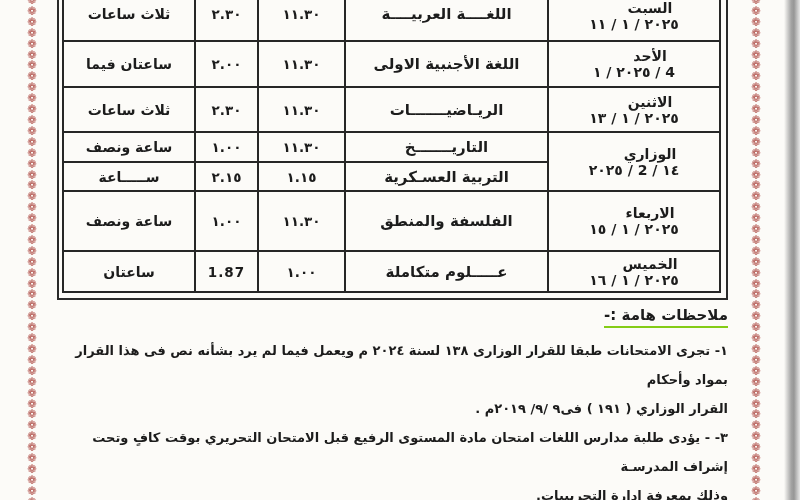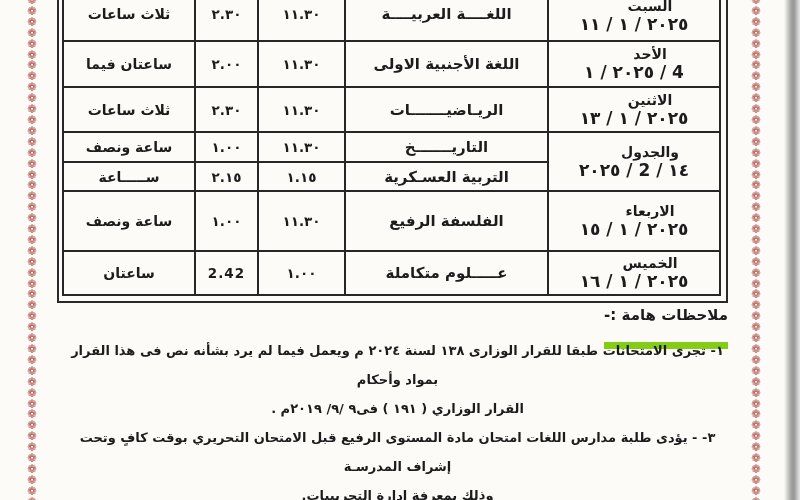--- a/index.html
+++ b/index.html
@@ -33,35 +33,35 @@
   table.schedule {
     width:657px; border-collapse:collapse; table-layout:fixed; direction:rtl;
   }
   td {
     border:2px solid #262626; text-align:center; vertical-align:middle;
     font-weight:bold; overflow:hidden;
   }
   td.day-cell { padding:3px 4px; }
   .day-inner { height:100%; display:flex; flex-direction:column; justify-content:space-between; align-items:center; }
   .day-name { font-size:14px;margin-left:32px; }
-  .day-date { font-size:17px; direction:ltr; unicode-bidi:isolate; letter-spacing:.5px; }
+  .day-date { font-size:14px; direction:ltr; unicode-bidi:isolate; letter-spacing:.5px; }
   .subject-cell  { font-size:15px; }
   .time-cell     { font-size:13.5px; letter-spacing:1px; }
   .duration-cell { font-size:14px; }
   tr.row1 > td { padding-top:14px; }          
   tr.row1 > td.day-cell { padding-top:20px; }
   
   .notes {
     position:absolute; left:67px; top:306px; width:661px; text-align:right;
   }
   .notes-heading { font-size:15px; font-weight:bold; height:30px; }
-  .notes-heading span { border-bottom:7px solid #84cc16; padding-bottom:18px; }
+  .notes-heading span { border-bottom:2px solid #84cc16; padding-bottom:2px; }
   p.note {
     font-size:13px; font-weight:bold; line-height:29px;
-    white-space:pre-line; text-align:center; margin:0;
+    white-space:pre-line; text-align:right; margin:0;
   }
 </style>
 </head>
 <body>
 
 <div class="flower-strip strip-left">❁
 ❁
 ❁
 ❁
 ❁
@@ -202,21 +202,21 @@
           </div>
         </td>
         <td class="subject-cell">الريـاضيـــــــات</td>
         <td class="time-cell">١١.٣٠</td>
         <td class="time-cell">٢.٣٠</td>
         <td class="duration-cell">ثلاث ساعات</td>
       </tr>
       <tr style="height:30px">
         <td class="day-cell" rowspan="2">
           <div class="day-inner">
-            <span class="day-name">والجدول</span>
+            <span class="day-name">الوزاري</span>
             <span class="day-date">٢٠٢٥ / 2 / ١٤</span>
           </div>
         </td>
         <td class="subject-cell">التاريـــــــخ</td>
         <td class="time-cell">١١.٣٠</td>
         <td class="time-cell">١.٠٠</td>
         <td class="duration-cell">ساعة ونصف</td>
       </tr>
       <tr style="height:29px">
         <td class="subject-cell">التربية العسـكرية</td>
@@ -224,35 +224,35 @@
         <td class="time-cell">٢.١٥</td>
         <td class="duration-cell">ســـــاعة</td>
       </tr>
       <tr style="height:60px">
         <td class="day-cell">
           <div class="day-inner">
             <span class="day-name">الاربعاء</span>
             <span class="day-date">٢٠٢٥ / ١ / ١٥</span>
           </div>
         </td>
-        <td class="subject-cell">الفلسفة الرفيع</td>
+        <td class="subject-cell">الفلسفة والمنطق</td>
         <td class="time-cell">١١.٣٠</td>
         <td class="time-cell">١.٠٠</td>
         <td class="duration-cell">ساعة ونصف</td>
       </tr>
       <tr style="height:41px">
         <td class="day-cell">
           <div class="day-inner">
             <span class="day-name">الخميس</span>
             <span class="day-date">٢٠٢٥ / ١ / ١٦</span>
           </div>
         </td>
         <td class="subject-cell">عـــــلوم متكاملة</td>
         <td class="time-cell">١.٠٠</td>
-        <td class="time-cell">2.42</td>
+        <td class="time-cell">1.87</td>
         <td class="duration-cell">ساعتان</td>
       </tr>
     </tbody>
   </table>
 </div>
 
 <div class="notes">
   <div class="notes-heading">
     <span>ملاحظات هامة :-</span>
   </div>

